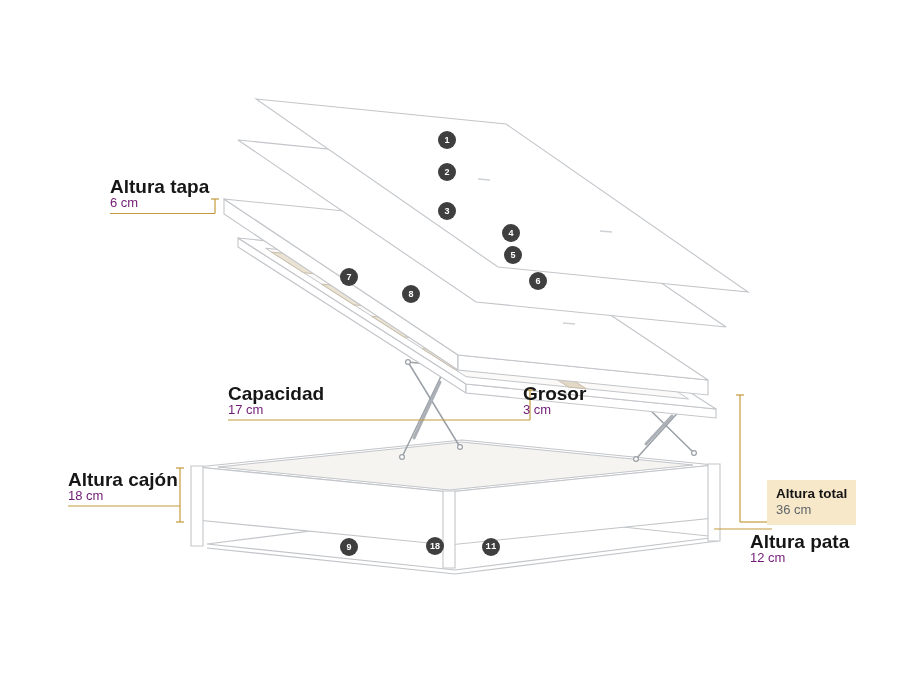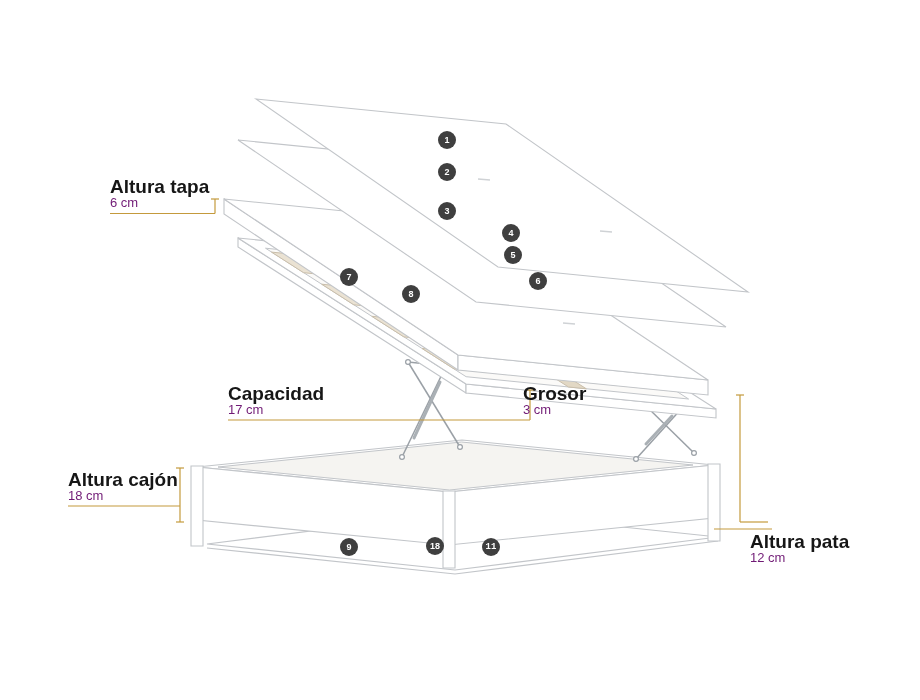--- a/index.html
+++ b/index.html
@@ -170,19 +170,23 @@
   <div class="dim-label" style="left:523px;top:386px;">
     <div class="t">Grosor</div>
     <div class="v">3 cm</div>
   </div>
 
   <div class="dim-label" style="left:68px;top:472px;">
     <div class="t">Altura cajón</div>
     <div class="v">18 cm</div>
   </div>
 
+  <div class="hl-box" style="left:767px;top:480px;">
+    <div class="t">Altura total</div>
+    <div class="v">36 cm</div>
+  </div>
 
   <div class="dim-label" style="left:750px;top:534px;">
     <div class="t">Altura pata</div>
     <div class="v">12 cm</div>
   </div>
 
 </div>
 
 </body></html>

